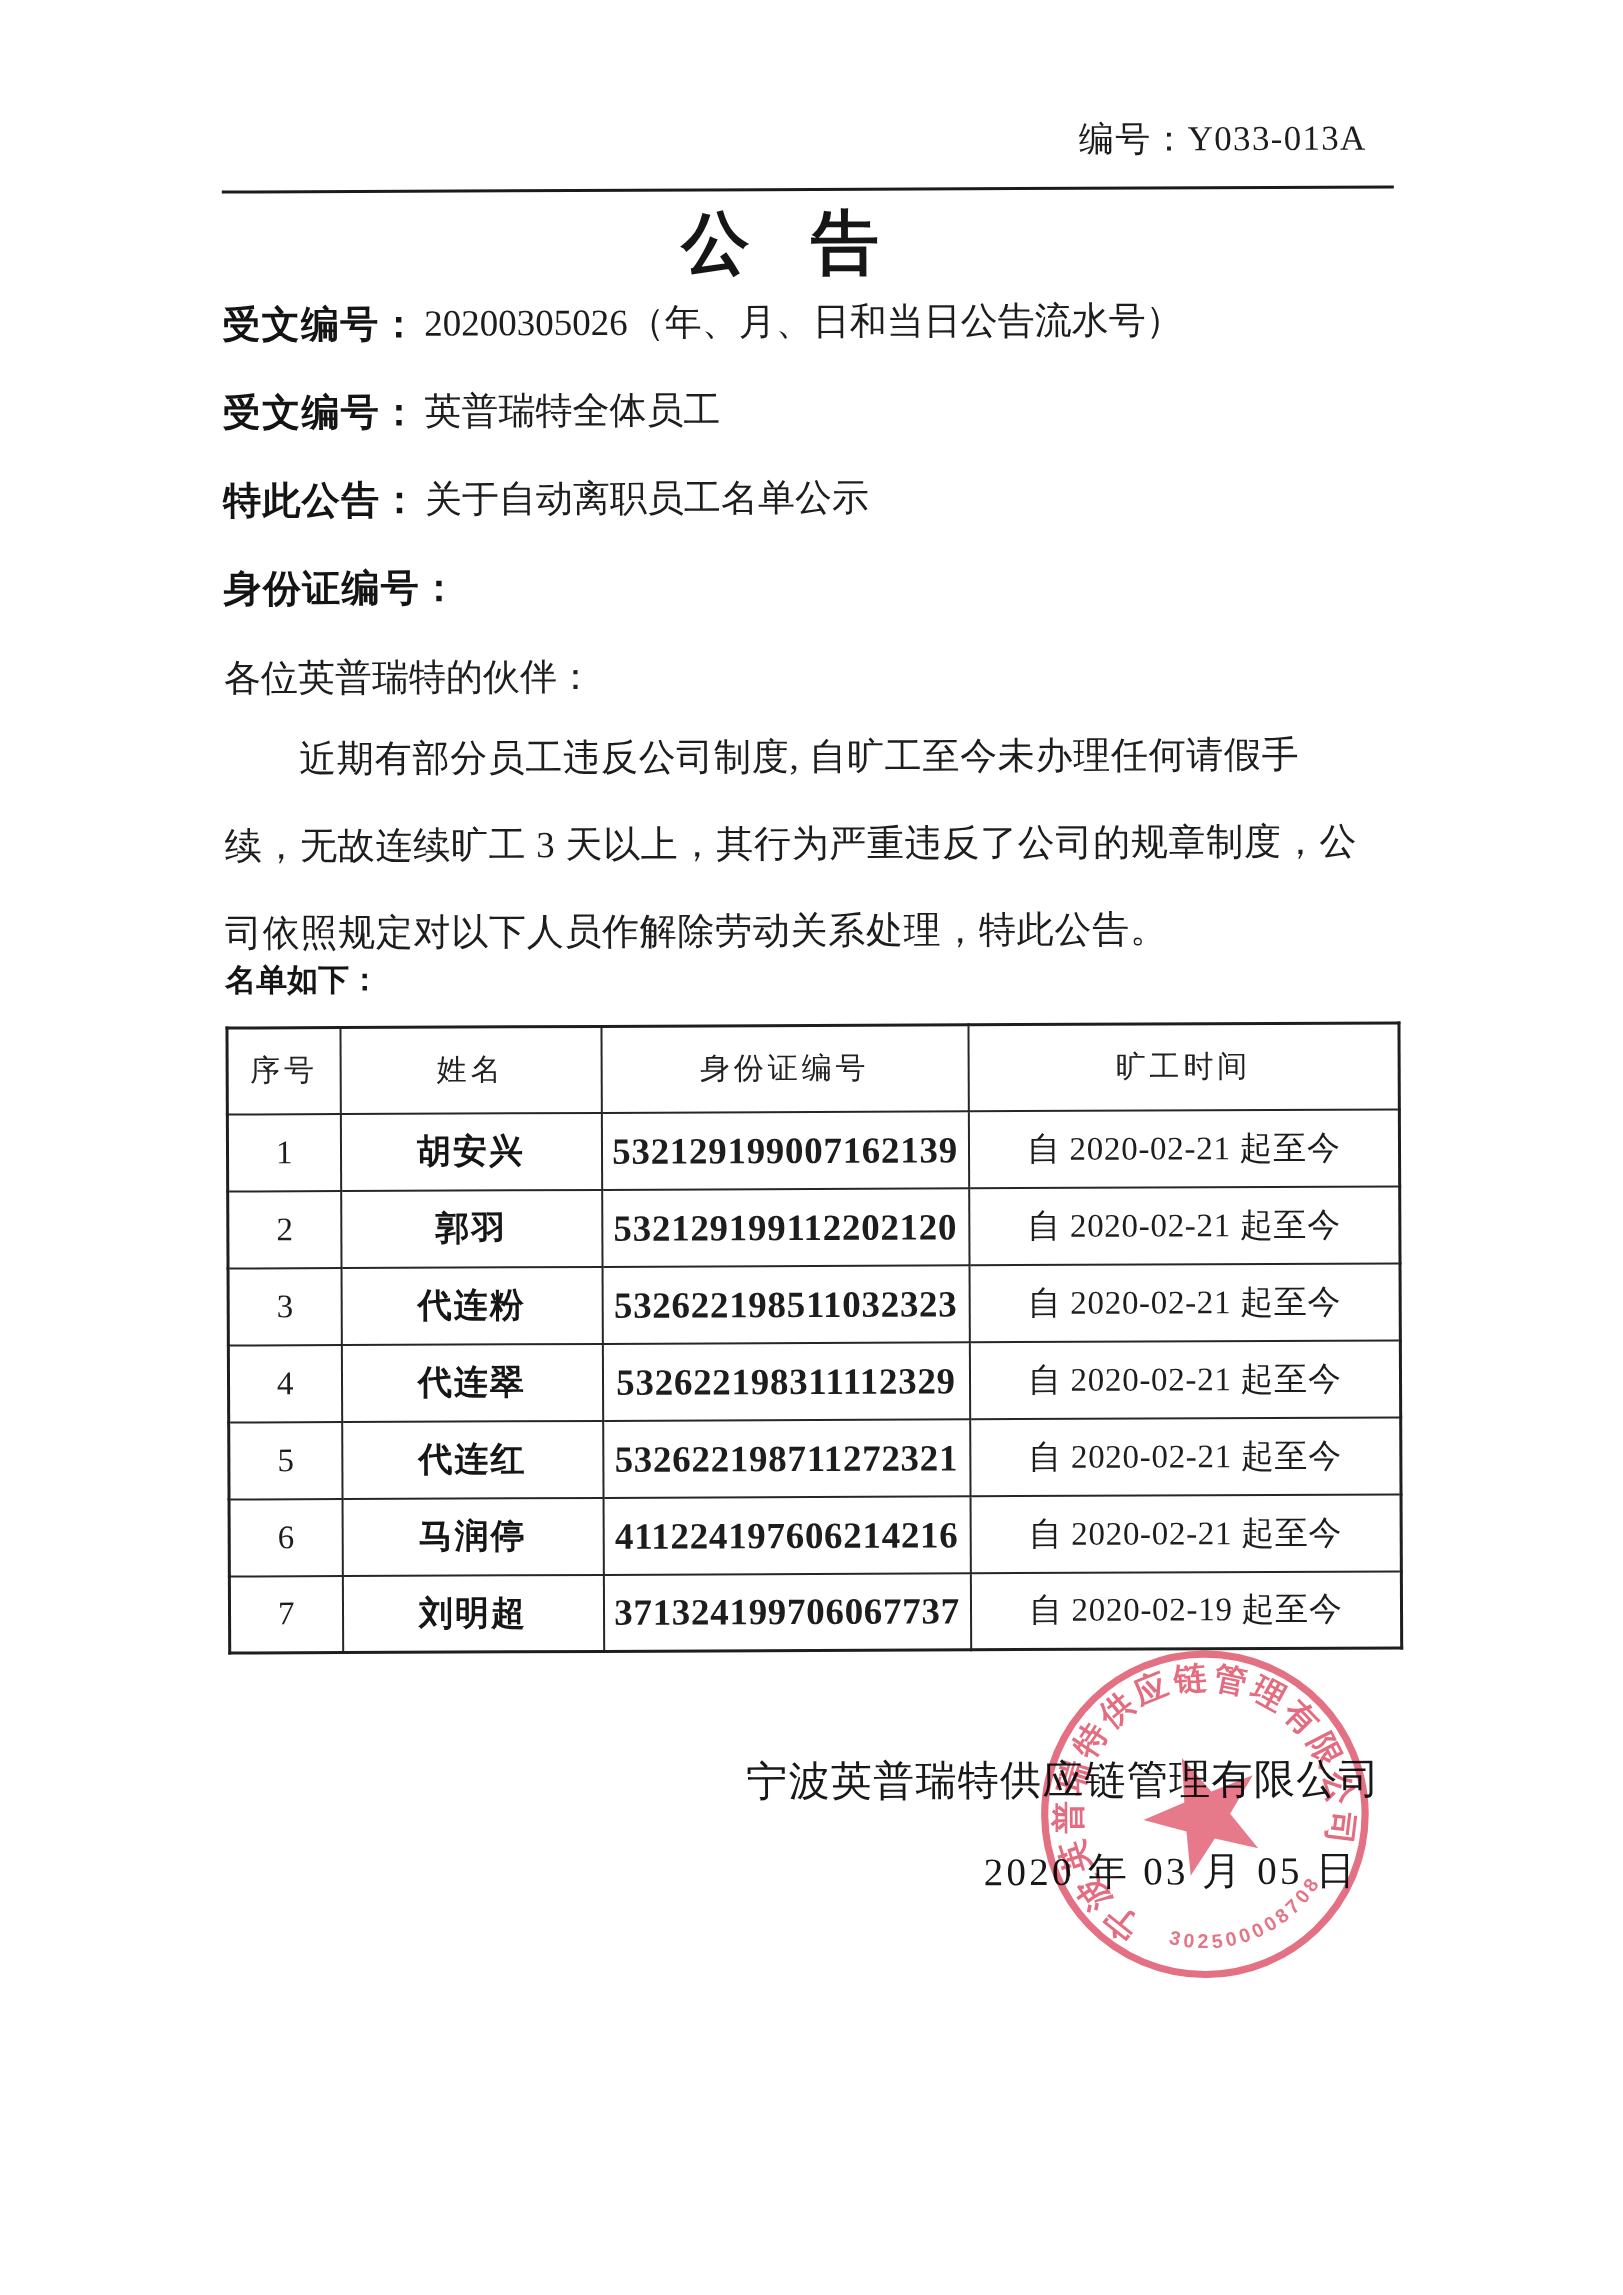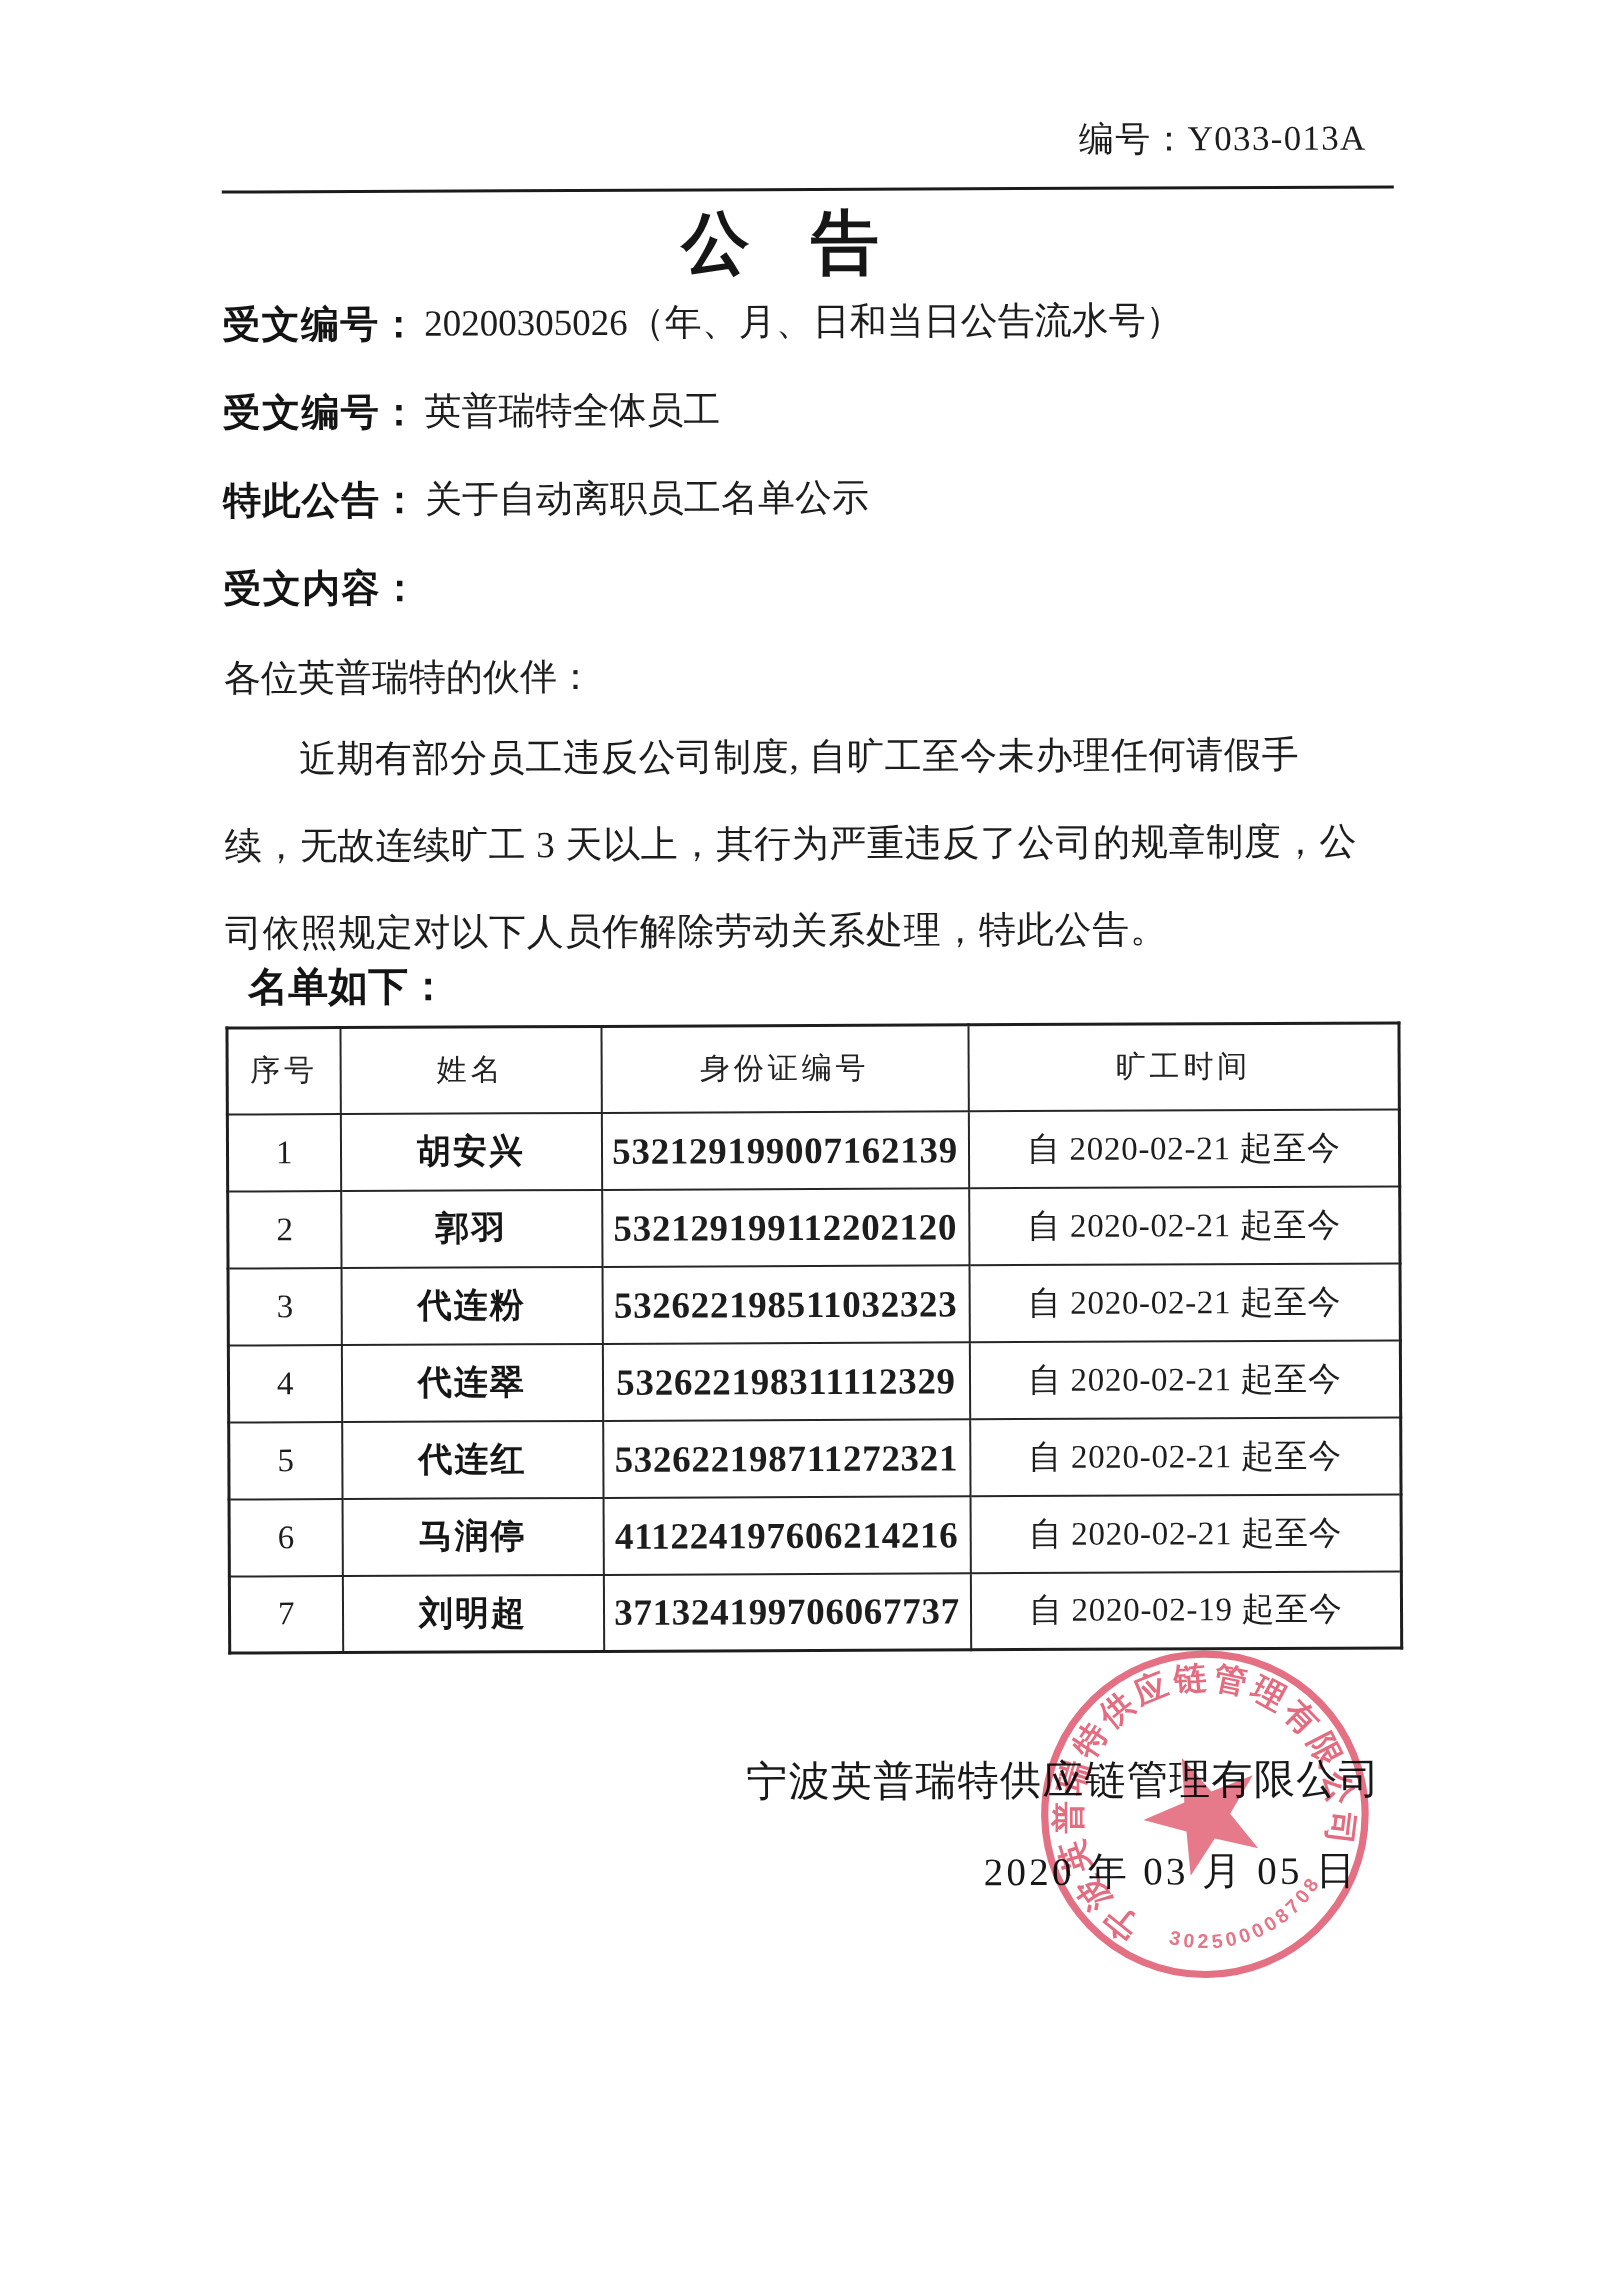--- a/index.html
+++ b/index.html
@@ -43,21 +43,21 @@
   .salutation { position: absolute; top: 651px; left: 226px; font-size: 37px; }
   .body-para { position: absolute; top: 713px; left: 226px; width: 1178px; }
   .body-line {
     height: 87px; line-height: 87px;
     font-size: 37px; white-space: nowrap; letter-spacing: 0.7px;
   }
   .body-line.indent { text-indent: 75px; }
   .list-label {
     position: absolute; top: 957px; left: 226px;
     font-family: "Liberation Sans", "DejaVu Sans", sans-serif;
-    font-weight: 700; font-size: 40px; color: #141414; margin-left: 23px;
+    font-weight: 700; font-size: 31px; color: #141414;
   }
   table.roster {
     position: absolute; top: 1024px; left: 226px; width: 1172px;
     border-collapse: collapse; table-layout: fixed;
     border: 3.3px solid #1e1e1e;
   }
   table.roster th, table.roster td {
     border: 2px solid #262626;
     text-align: center; vertical-align: middle;
     padding: 0; overflow: hidden;
@@ -107,21 +107,21 @@
     </div>
     <div class="meta-row">
       <span class="meta-label">受文编号：</span>
       <span class="meta-value">英普瑞特全体员工</span>
     </div>
     <div class="meta-row">
       <span class="meta-label">特此公告：</span>
       <span class="meta-value">关于自动离职员工名单公示</span>
     </div>
     <div class="meta-row">
-      <span class="meta-label">受文内容：</span>
+      <span class="meta-label">身份证编号：</span>
       <span class="meta-value"></span>
     </div>
   </div>
 
   <div class="salutation">各位英普瑞特的伙伴：</div>
 
   <div class="body-para">
     <div class="body-line indent">近期有部分员工违反公司制度, 自旷工至今未办理任何请假手</div>
     <div class="body-line">续，无故连续旷工 3 天以上，其行为严重违反了公司的规章制度，公</div>
     <div class="body-line">司依照规定对以下人员作解除劳动关系处理，特此公告。</div>

